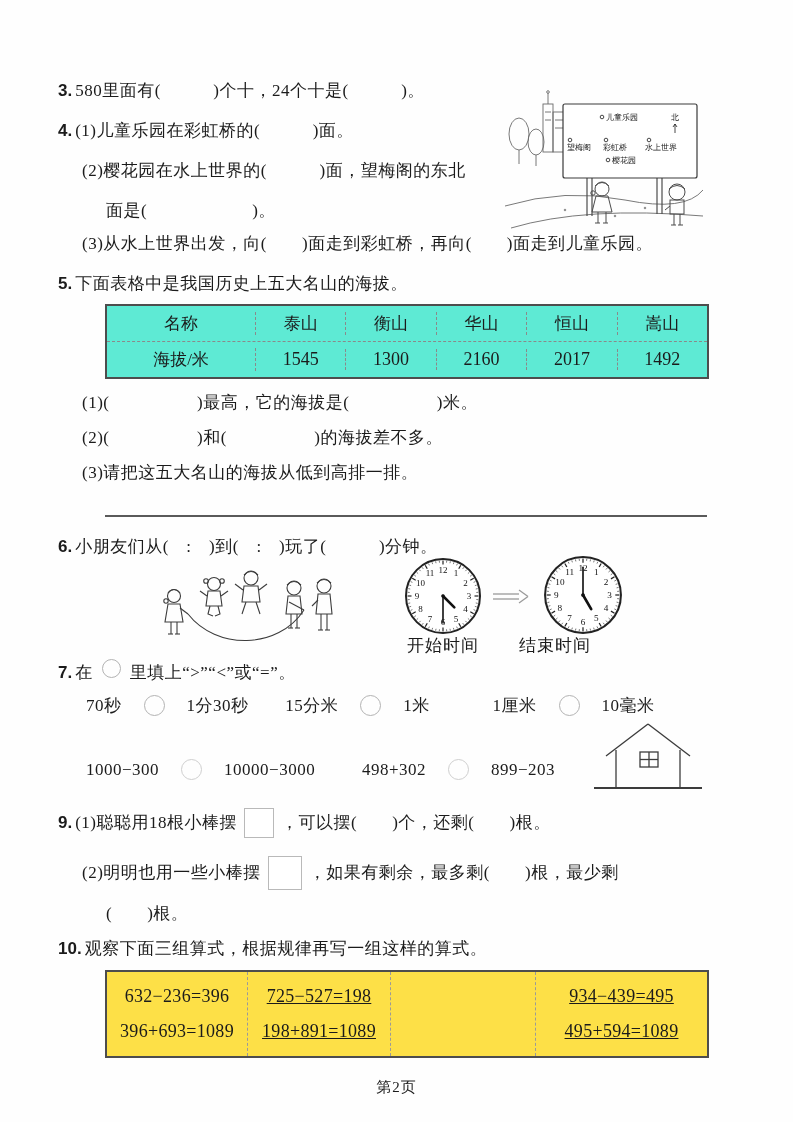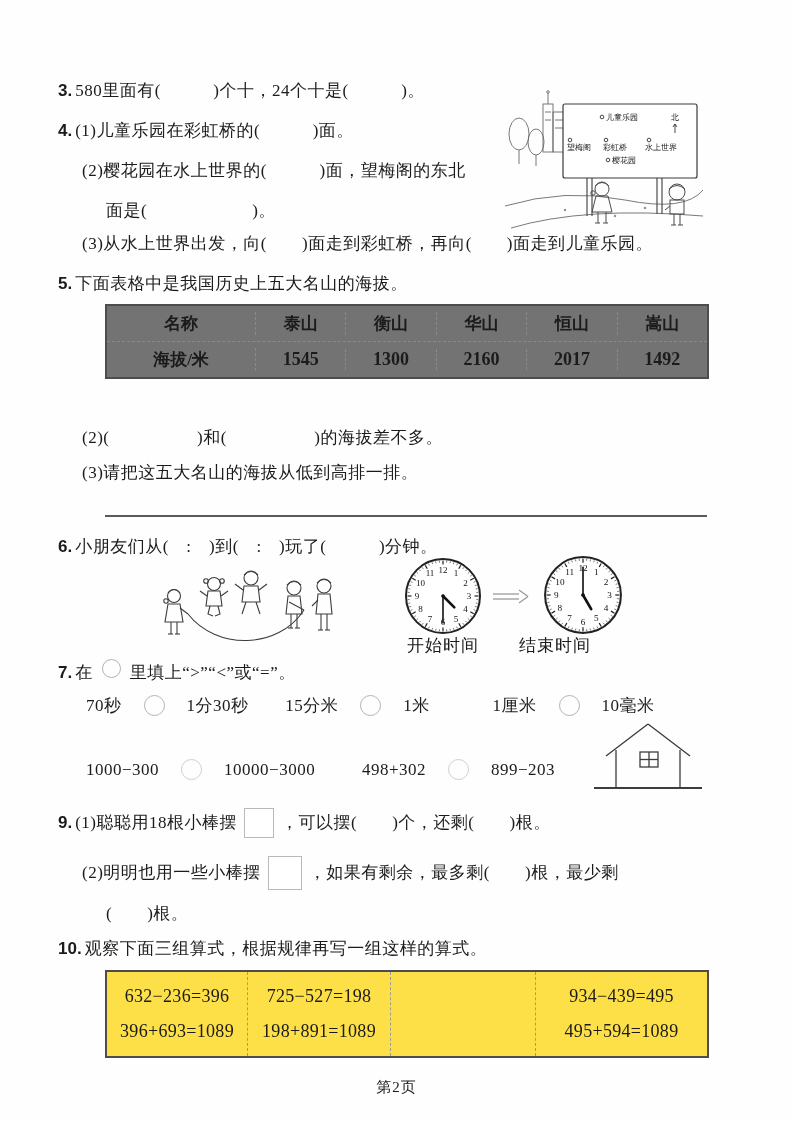--- a/index.html
+++ b/index.html
@@ -2,42 +2,42 @@
 <html><head>
 <meta charset="utf-8">
 <style>
   html,body{margin:0;padding:0;background:#e8e8e8;}
   .page{position:relative;width:793px;height:1122px;background:#fefefe;margin:0 auto;
         font-family:"Liberation Serif","DejaVu Serif",serif;color:#1b1b1b;overflow:hidden;}
   .line{position:absolute;font-size:17px;white-space:nowrap;letter-spacing:.5px;line-height:1.3;}
   .qnum{font-weight:700;font-family:"Liberation Sans","DejaVu Sans",sans-serif;margin-right:3px;letter-spacing:0;}
   .svgbox{position:absolute;}
   
-  .mt-table{position:absolute;left:105px;top:304px;width:600px;border:2px solid #4d4d4d;background:#737373;font-weight:bold;}
+  .mt-table{position:absolute;left:105px;top:304px;width:600px;border:2px solid #4d4d4d;background:#5eead4;}
   .mt-row{display:flex;height:35px;align-items:center;}
   .mt-row + .mt-row{border-top:1px dashed #8a8a8a;}
   .mt-cell{flex:1;text-align:center;font-size:17px;border-right:1px dashed #8a8a8a;}
   .mt-cell:first-child{flex:0 0 148px;}
   .mt-cell:last-child{border-right:none;}
   .mt-val{font-size:18px;}
   
   .divider{position:absolute;left:105px;top:515px;width:602px;border-top:2px solid #5a5a5a;}
   
   .cmp-row{position:absolute;font-size:17px;white-space:nowrap;letter-spacing:.5px;}
   .pair{display:inline-flex;align-items:center;gap:13px;}
   .cmp-circle{width:19px;height:19px;border:1.5px solid #b3b3b3;border-radius:50%;display:inline-block;margin:0 9px;}
   .cmp-circle.faint{border-color:#cfcfcf;}
   
   .stick-square{display:inline-block;width:28px;height:28px;border:1.5px solid #b9b9b9;background:#fff;vertical-align:middle;margin:0 7px;}
   .stick-square.sq2{width:32px;height:32px;}
   .q9line{display:flex;align-items:center;}
   
   .eq-table{position:absolute;left:105px;top:970px;width:600px;height:84px;border:2px solid #4d4d4d;display:flex;background:#fde047;}
   .eq-col{display:flex;flex-direction:column;justify-content:space-evenly;align-items:center;font-size:18px;letter-spacing:.3px;}
-  .eq-col + .eq-col{border-left:1px dashed #9a9a9a;}
+  .eq-col + .eq-col{border-left:1px dashed #9a9a9a;text-decoration:underline;}
   .clock-label{position:absolute;font-size:17px;letter-spacing:1px;text-align:center;width:100px;}
   .footer{position:absolute;top:1078px;left:0;width:100%;text-align:center;font-size:15px;letter-spacing:1px;}
   svg text{font-family:"Liberation Serif","DejaVu Serif",serif;}
 </style>
 </head>
 <body>
 
 <div class="page">
 
   <div class="line" style="left:58px;top:80px;">
@@ -151,20 +151,21 @@
     <div class="mt-row">
       <div class="mt-cell">海拔/米</div>
       <div class="mt-cell mt-val">1545</div>
       <div class="mt-cell mt-val">1300</div>
       <div class="mt-cell mt-val">2160</div>
       <div class="mt-cell mt-val">2017</div>
       <div class="mt-cell mt-val">1492</div>
     </div>
   </div>
 
+  <div class="line" style="left:82px;top:392px;"><span>(1)(　　　　　)最高，它的海拔是(　　　　　)米。</span></div>
   <div class="line" style="left:82px;top:427px;"><span>(2)(　　　　　)和(　　　　　)的海拔差不多。</span></div>
   <div class="line" style="left:82px;top:462px;"><span>(3)请把这五大名山的海拔从低到高排一排。</span></div>
 
   <div class="divider"></div>
 
   <div class="line" style="left:58px;top:536px;">
     <span class="qnum">6.</span><span>小朋友们从(　:　)到(　:　)玩了(　　　)分钟。</span>
   </div>
 
   <svg class="svgbox" style="left:158px;top:556px;" width="180" height="100" viewBox="0 0 180 100">

